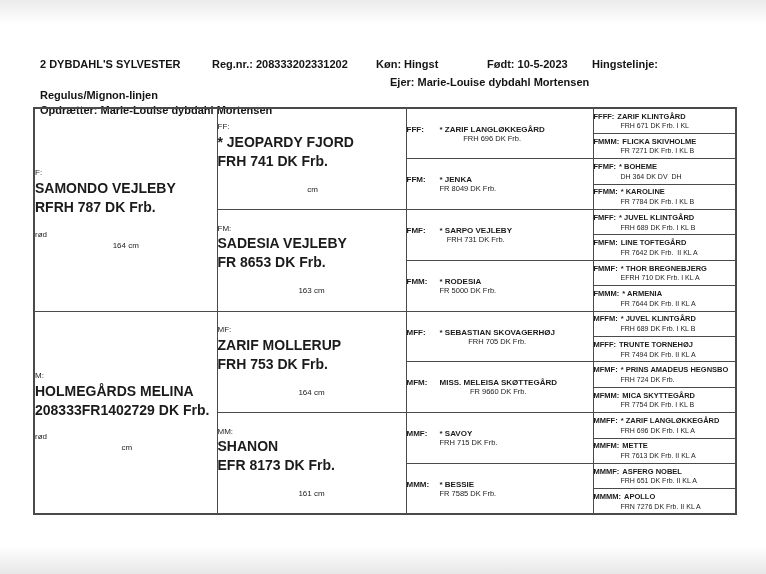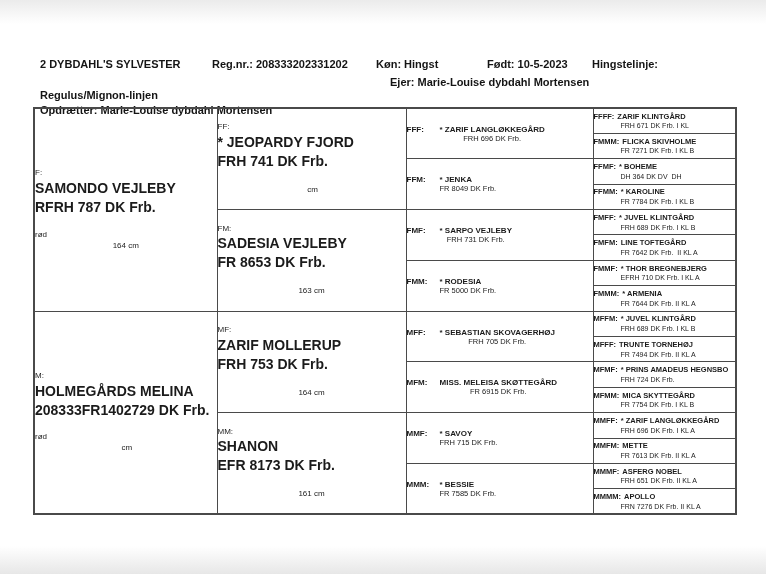--- a/index.html
+++ b/index.html
@@ -212,21 +212,21 @@
       <div class="l1"><span class="lbl4">MFFF:</span><span class="nm4">TRUNTE TORNEHØJ</span></div>
       <div class="reg4">FR 7494 DK Frb. II KL A</div>
     </td>
   </tr>
   <tr>
     <td class="g3" rowspan="2">
       <div class="row">
             <span class="lbl3">MFM:</span>
         <div>
               <div class="nm3">MISS. MELEISA SKØTTEGÅRD</div>
-        <div class="reg3">FR 6915 DK Frb.</div>
+        <div class="reg3">FR 9660 DK Frb.</div>
             </div>
       </div>
     </td>
     <td class="g4">
       <div class="l1"><span class="lbl4">MFMF:</span><span class="nm4">* PRINS AMADEUS HEGNSBO</span></div>
       <div class="reg4">FRH 724 DK Frb.</div>
     </td>
   </tr>
   <tr>
     <td class="g4">

